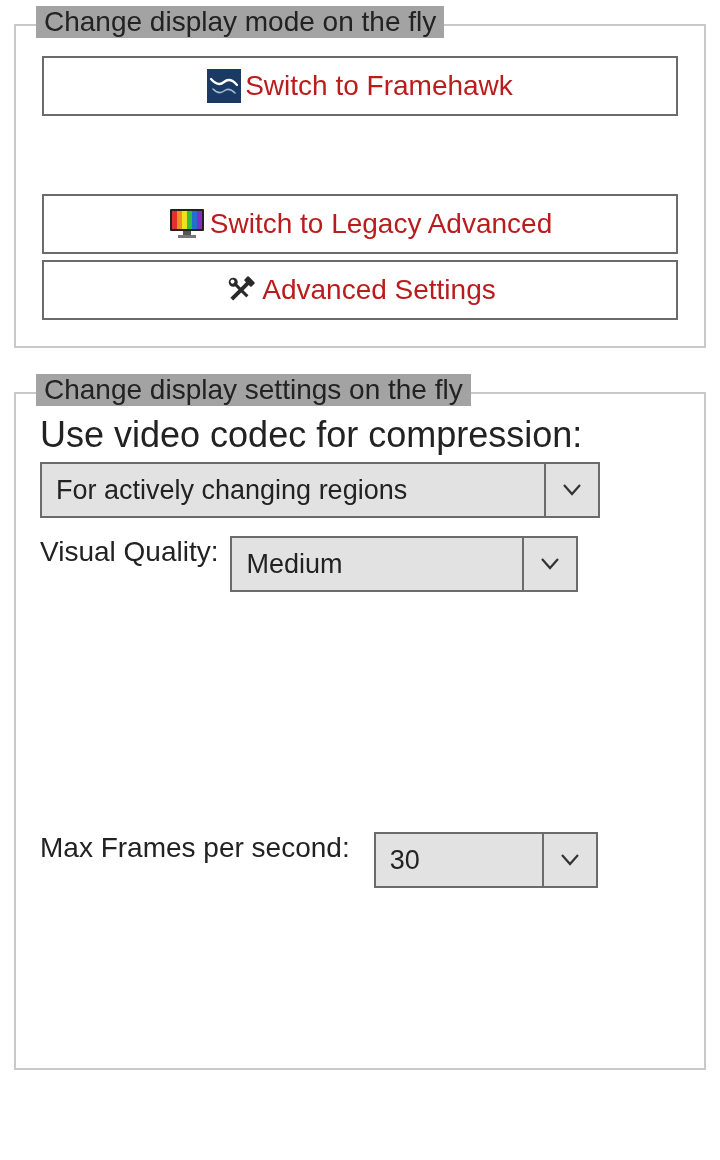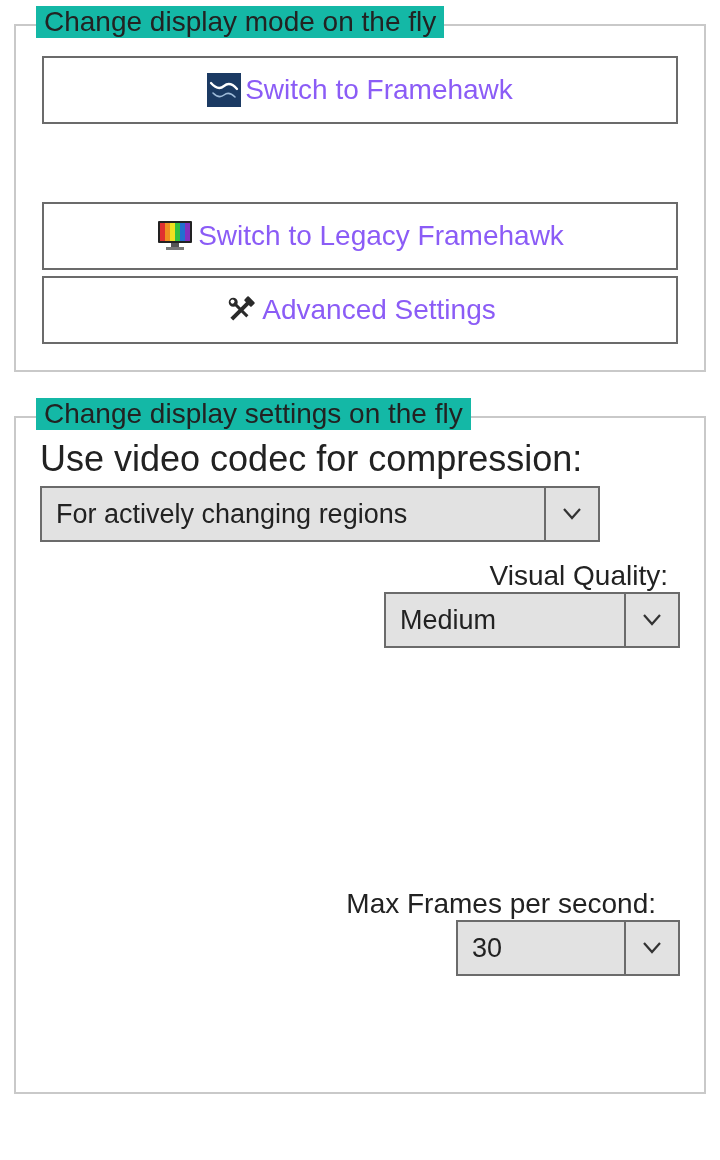--- a/index.html
+++ b/index.html
@@ -22,38 +22,38 @@
     position: relative;
     border: 2px solid #c9c9c9;
     margin-top: 20px;
     padding: 28px 24px 24px 24px;
     box-sizing: border-box;
   }
   .groupbox .legend {
     position: absolute;
     top: -20px;
     left: 20px;
-    background: #14b8a6;
+    background: #a3a3a3;
     padding: 0 8px;
     font-size: 28px;
     color: #222;
   }
 
   .btn {
     display: flex;
     align-items: center;
     justify-content: center;
     width: 100%;
-    height: 68px;
+    height: 60px;
     border: 2px solid #6b6b6b;
     background: #ffffff;
     box-sizing: border-box;
     cursor: pointer;
     font-size: 28px;
-    color: #8b5cf6;
+    color: #b91c1c;
   }
   .btn .btn-icon {
     margin-right: 4px;
     display: flex;
     align-items: center;
     justify-content: center;
   }
 
   .gap-lg { height: 78px; }
   .gap-sm { height: 6px; }
@@ -88,31 +88,30 @@
     width: 52px;
     border-left: 2px solid #6b6b6b;
     display: flex;
     align-items: center;
     justify-content: center;
   }
   .combo .combo-arrow svg { width: 18px; height: 12px; }
 
   .row-inline {
     display: flex;
-    align-items: flex-end;
+    align-items: flex-start;
     margin-top: 18px;
-    flex-direction: column;
   }
   .row-inline .inline-label {
     font-size: 28px;
     color: #222;
     margin-right: 12px;
   }
 
-  .combo-vq { width: 296px; }
+  .combo-vq { width: 348px; }
   .combo-fps { width: 224px; }
 
   .fps-row { margin-top: 240px; }
 
   svg { display: block; }
 </style>
 </head>
 <body>
 
 <div class="groupbox gb-mode">
@@ -139,21 +138,21 @@
         <rect x="4" y="4" width="5" height="18" fill="#e03030"></rect>
         <rect x="9" y="4" width="5" height="18" fill="#f09020"></rect>
         <rect x="14" y="4" width="5" height="18" fill="#f0e020"></rect>
         <rect x="19" y="4" width="5" height="18" fill="#30c040"></rect>
         <rect x="24" y="4" width="5" height="18" fill="#2070d0"></rect>
         <rect x="29" y="4" width="5" height="18" fill="#8030c0"></rect>
         <rect x="15" y="24" width="8" height="4" fill="#555"></rect>
         <rect x="10" y="28" width="18" height="3" fill="#777"></rect>
       </svg>
     </span>
-    <span>Switch to Legacy Framehawk</span>
+    <span>Switch to Legacy Advanced</span>
   </div>
 
   <div class="gap-sm"></div>
 
   <div class="btn">
     <span class="btn-icon">
       <svg width="34" height="34" viewBox="0 0 34 34">
         <g transform="rotate(45 17 17)">
           <rect x="15" y="4" width="4" height="26" fill="#2a2a2a"></rect>
           <rect x="12" y="2" width="10" height="6" rx="1" fill="#2a2a2a"></rect>

